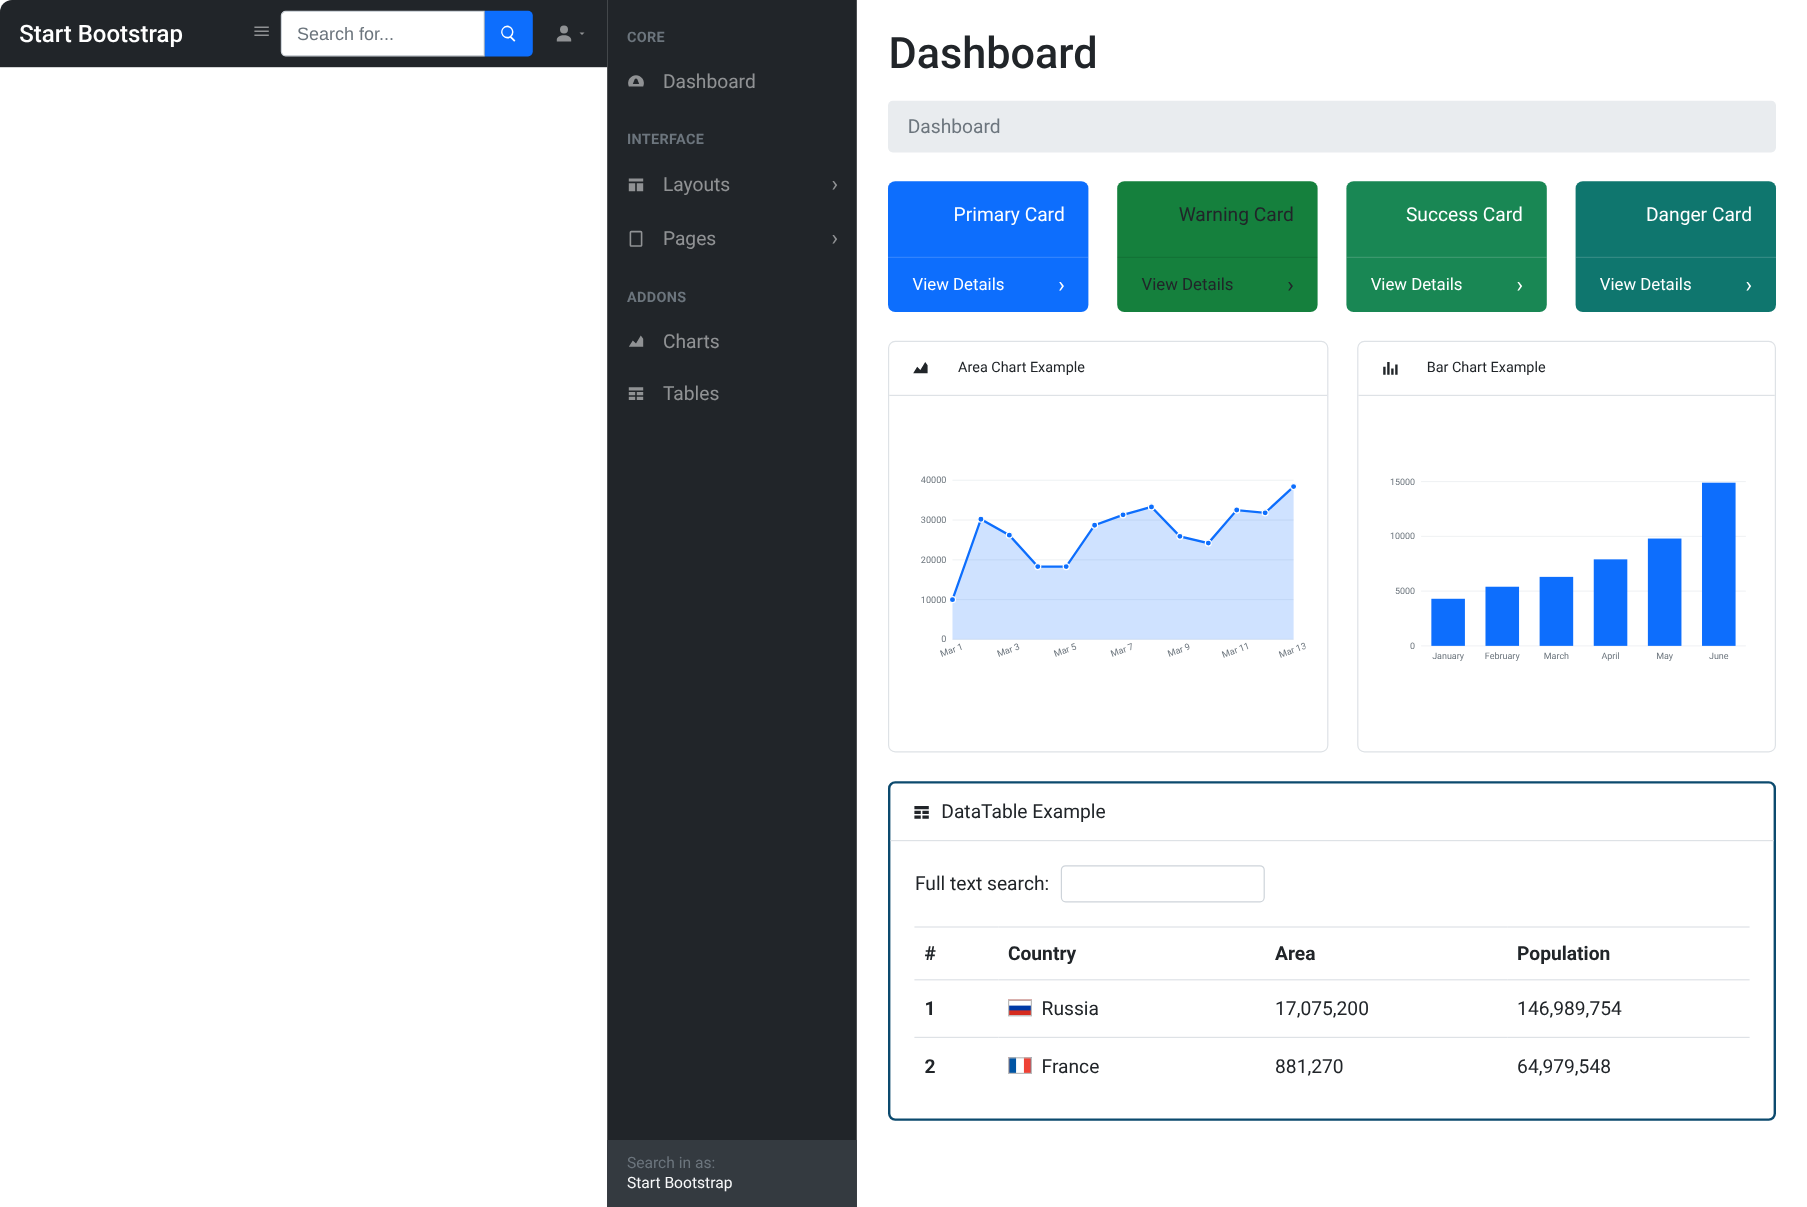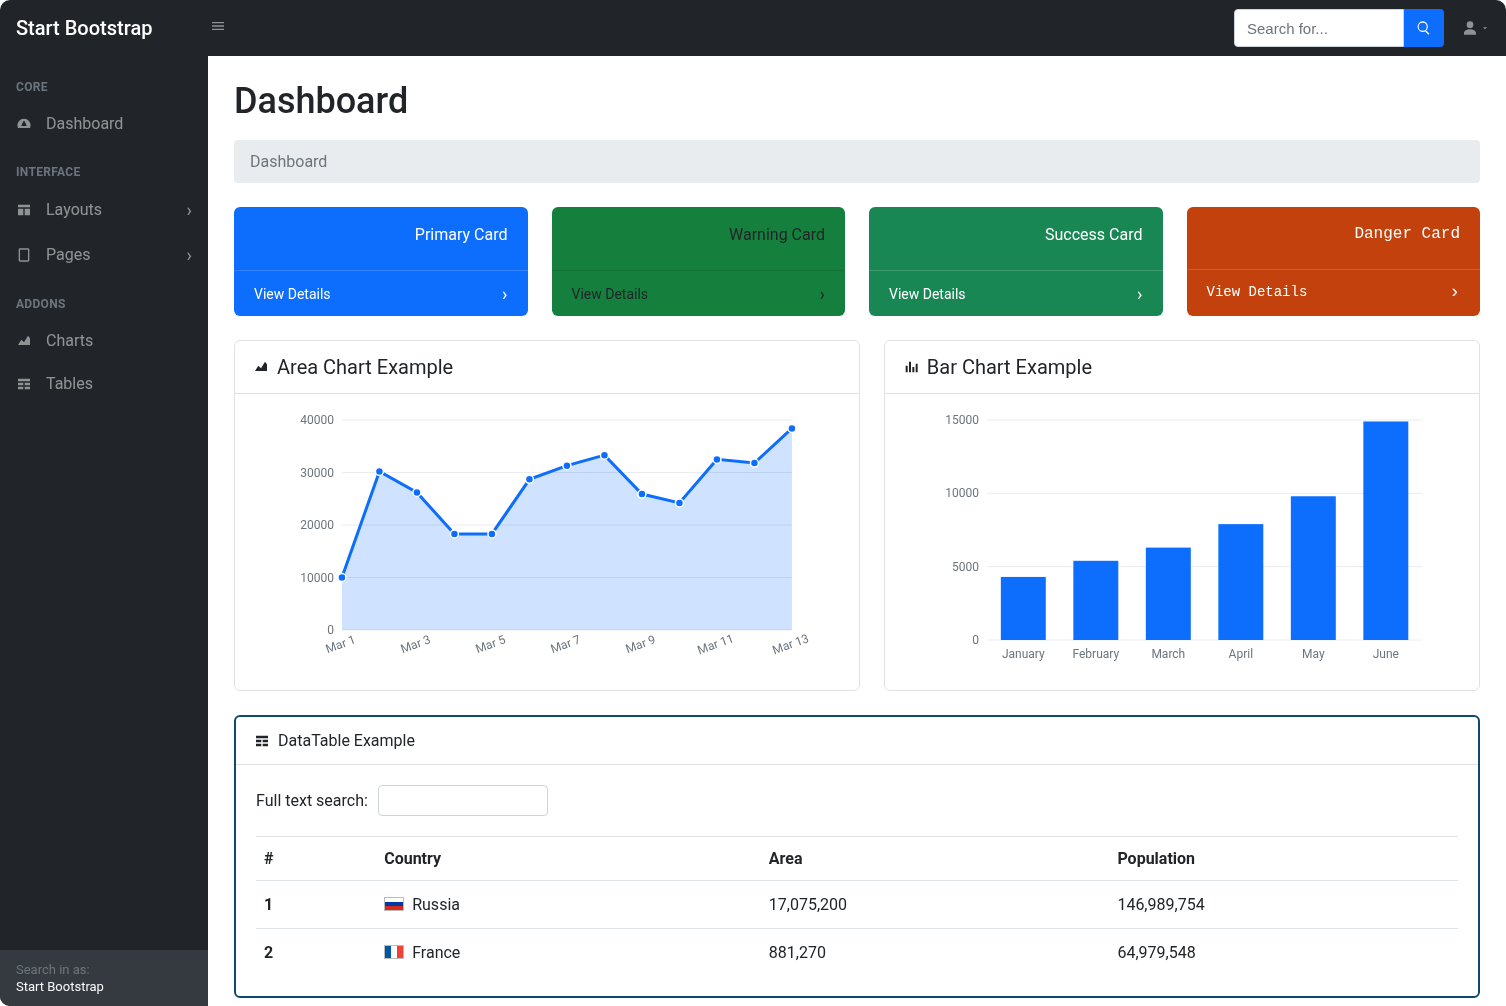--- a/index.html
+++ b/index.html
@@ -1,17 +1,17 @@
 <!DOCTYPE html>
 <html><head>
 <meta charset="utf-8">
 <style>
 * { box-sizing: border-box; margin: 0; padding: 0; }
 body { font-family: -apple-system, BlinkMacSystemFont, "Segoe UI", Roboto, "Helvetica Neue", Arial, sans-serif; background: #fff; color: #212529; overflow: hidden; }
-.app { width: 1506px; height: 1006px; display: flex; flex-direction: column; border-radius: 10px; overflow: hidden; }
+.app { width: 1506px; height: 1006px; display: flex; flex-direction: row; border-radius: 10px; overflow: hidden; }
 
 .topnav { background: #212529; height: 56px; display: flex; align-items: center; padding: 0 16px; }
 .brand { color: #fff; font-size: 20px; font-weight: 500; margin-right: 50px; }
 .hamburger { color: rgba(255,255,255,0.5); cursor: pointer; padding: 8px; }
 .topnav-right { margin-left: auto; display: flex; align-items: center; gap: 0; }
 .search-group { display: flex; }
 .search-input { width: 170px; height: 38px; border: 1px solid #ced4da; border-radius: 4px 0 0 4px; padding: 6px 12px; font-size: 15px; }
 .search-input::placeholder { color: #6c757d; }
 .search-btn { background: #0d6efd; border: none; border-radius: 0 4px 4px 0; width: 40px; height: 38px; display: flex; align-items: center; justify-content: center; cursor: pointer; }
 .search-btn svg { fill: #fff; }
@@ -35,25 +35,25 @@
 .breadcrumb { background: #e9ecef; color: #6c757d; padding: 12px 16px; border-radius: 4px; font-size: 16px; margin-bottom: 24px; }
 
 .card-row { display: flex; gap: 24px; margin-bottom: 24px; }
 .stat-card { flex: 1; border-radius: 6px; color: #fff; overflow: hidden; }
 .stat-card .body { padding: 18px 20px 26px; font-size: 16px; text-align: right; }
 .stat-card .foot { padding: 12px 20px; border-top: 1px solid rgba(255,255,255,0.15); display: flex; align-items: center; justify-content: space-between; font-size: 14px; cursor: pointer; }
 .stat-card.primary { background: #0d6efd; }
 .stat-card.warning { background: #15803d; color: #212529; }
 .stat-card.warning .foot { color: #212529; border-top-color: rgba(0,0,0,0.1); }
 .stat-card.success { background: #198754; }
-.stat-card.danger { background: #c2410c; font-family: Liberation Mono, monospace; }
+.stat-card.danger { background: #0f766e; }
 
 .chart-row { display: flex; gap: 24px; margin-bottom: 24px; }
 .panel { border: 1px solid #dee2e6; border-radius: 6px; background: #fff; }
-.panel-header { padding: 14px 18px; border-bottom: 1px solid #dee2e6; font-size: 20px; display: flex; align-items: center; gap: 8px; }
+.panel-header { padding: 14px 18px; border-bottom: 1px solid #dee2e6; font-size: 12px; display: flex; align-items: flex-start; gap: 23px; }
 .panel-body { padding: 16px 18px; }
 .panel.area { flex: 1.05; }
 .panel.bar { flex: 1; }
 
 .area-chart-svg, .bar-chart-svg { width: 100%; height: 260px; }
 .axis-text { font-size: 12px; fill: #6c757d; }
 .grid-line { stroke: #e9ecef; stroke-width: 1; }
 
 .table-panel { border: 2px solid #0c4a6e; border-radius: 6px; }
 .table-head { padding: 14px 18px; border-bottom: 1px solid #dee2e6; font-size: 16px; display: flex; align-items: center; gap: 8px; }

